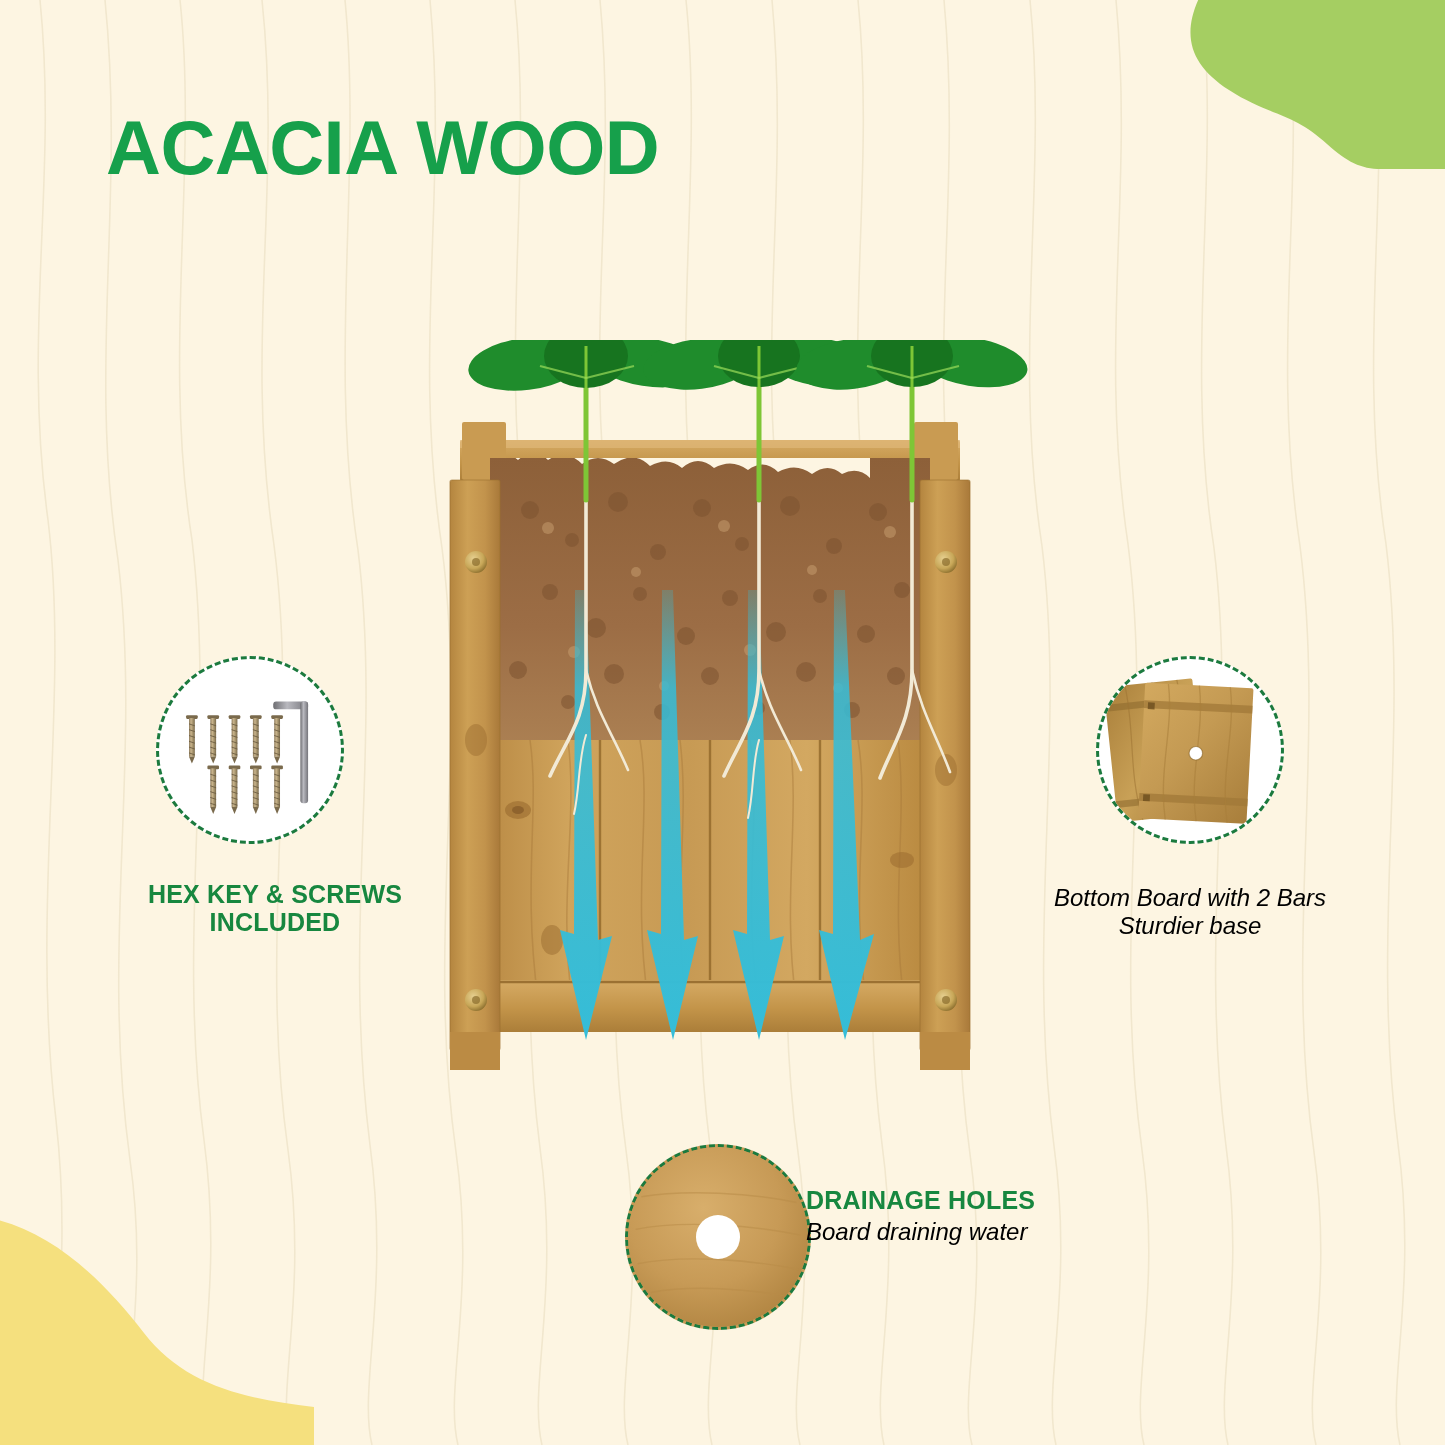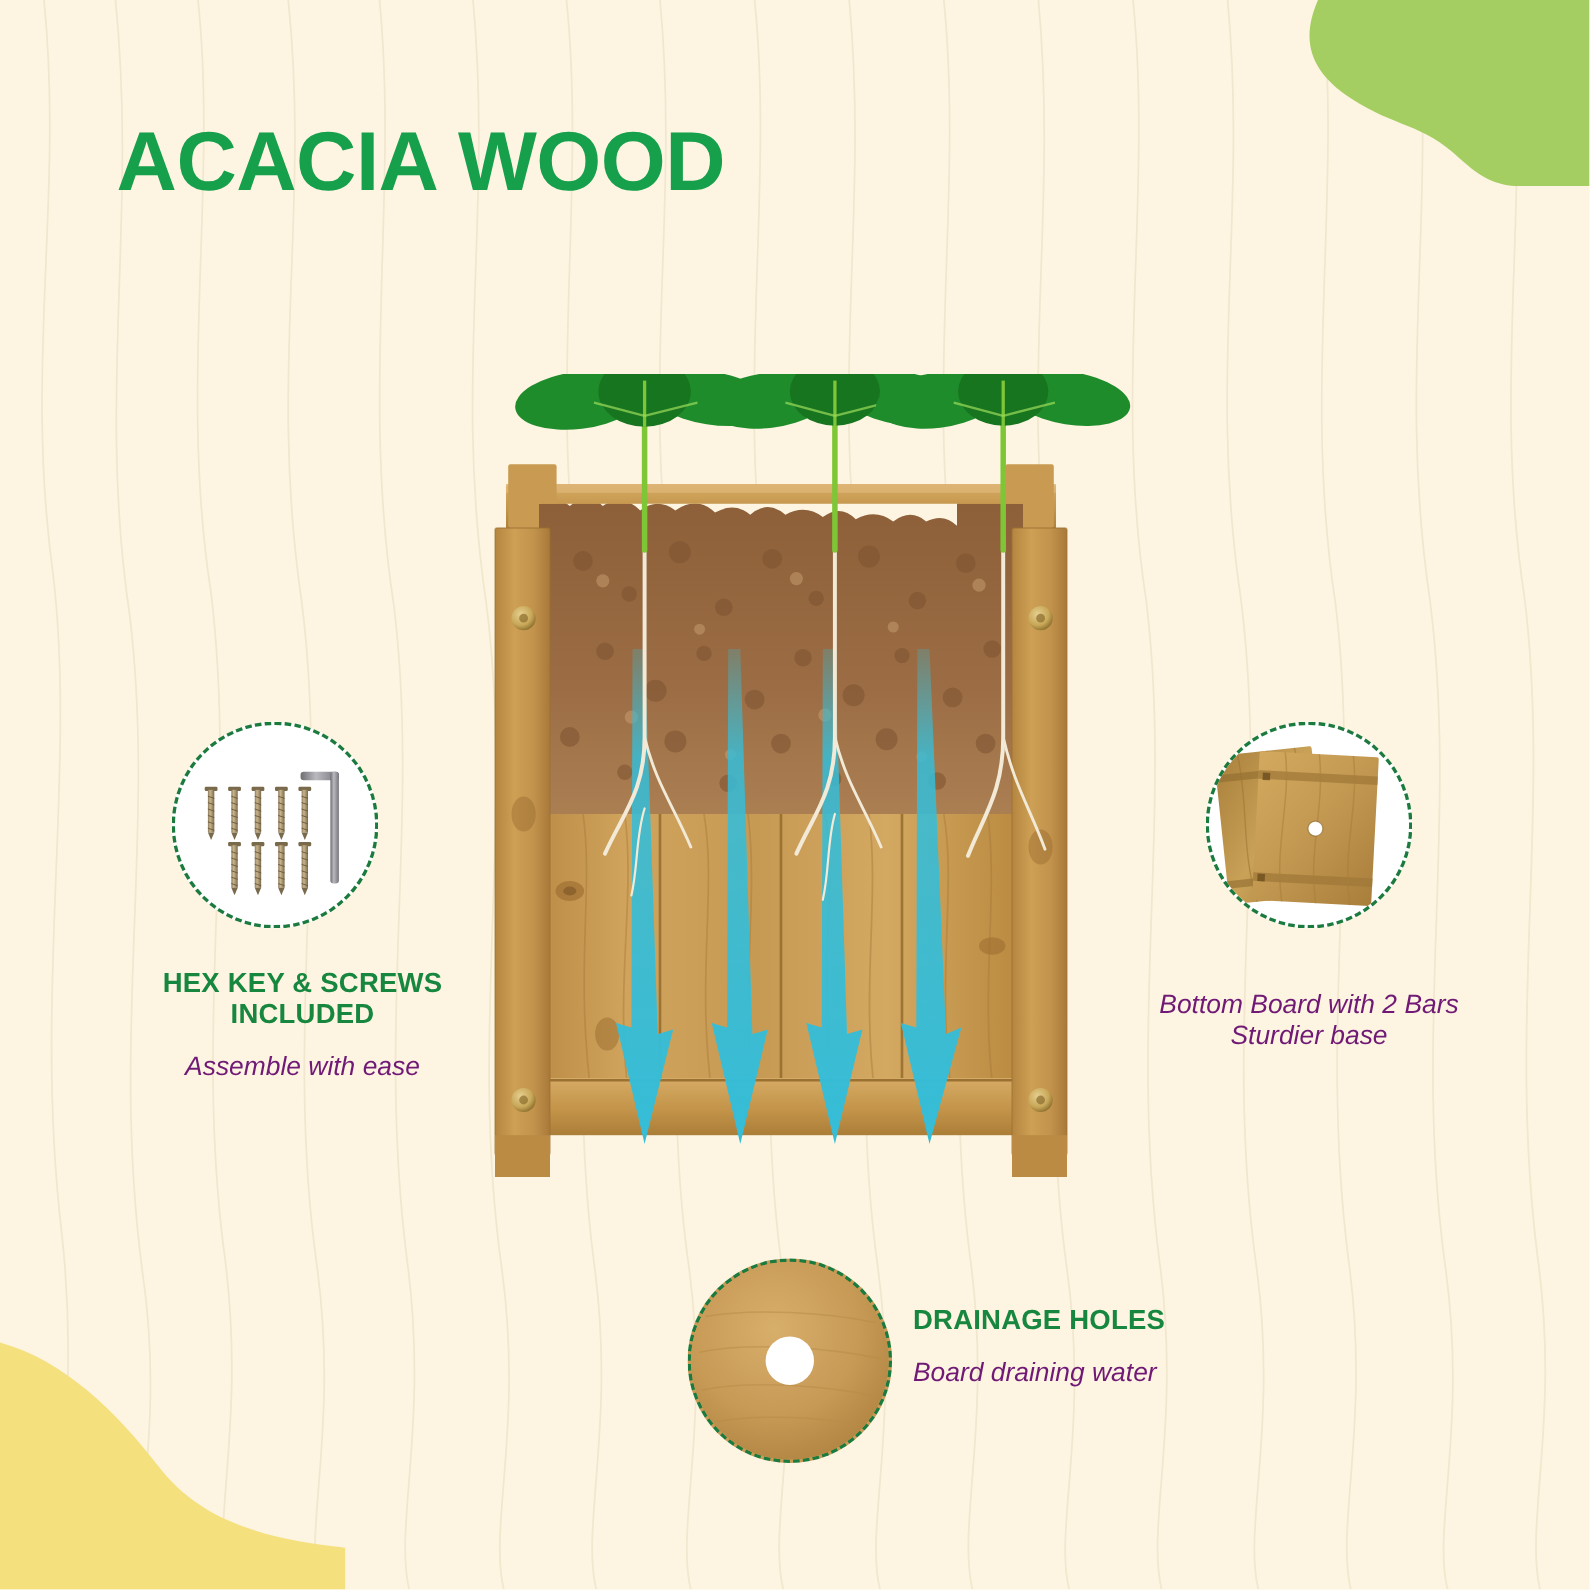--- a/index.html
+++ b/index.html
@@ -32,22 +32,22 @@
   }
   .headline .l2 { display: block; }
 
   
   .feature { position: absolute; z-index: 6; text-align: center; }
   .feat-title {
     color: #17873f; font-weight: 700; font-size: 25px;
     line-height: 1.12; letter-spacing: .2px; text-transform: uppercase;
   }
   .feat-sub {
-    color: #701a75; font-style: italic; font-size: 24px;
-    line-height: 1.18; margin-top: 20px; font-weight: 400;
+    color: #000000; font-style: italic; font-size: 24px;
+    line-height: 1.18; margin-top: 4px; font-weight: 400;
   }
 
   .icon-circle {
     position: absolute; z-index: 6;
     border-radius: 50%;
     border: 3px dashed #1b7a3e;
     background: #ffffff;
     display: flex; align-items: center; justify-content: center;
     overflow: hidden;
   }
@@ -56,21 +56,21 @@
   
   #f1-circle { left: 156px; top: 656px; width: 188px; height: 188px; }
   #f1-text  { left: 70px;  top: 880px; width: 410px; }
 
   
   #f2-circle { left: 1096px; top: 656px; width: 188px; height: 188px; }
   #f2-text  { left: 980px;  top: 880px; width: 420px; }
 
   
   #f3-circle { left: 625px; top: 1144px; width: 186px; height: 186px; }
-  #f3-text   { left: 830px; top: 1186px; width: 310px; text-align: left; }
+  #f3-text   { left: 806px; top: 1186px; width: 310px; text-align: left; }
   #f3-text .feat-title, #f3-text .feat-sub { text-align: left; }
 
   
   .planter { position: absolute; left: 390px; top: 340px; width: 640px; height: 740px; z-index: 4; }
   svg { display: block; }
 </style>
 </head>
 <body>
 
 <div class="stage">
@@ -476,21 +476,20 @@
         <rect x="146" y="44" width="8" height="105" rx="3" fill="url(#hexBody)"></rect>
       </g>
     </svg>
   </div>
 
   <div class="feature" id="f1-text">
     <div class="feat-title">
       <span>HEX KEY &amp; SCREWS</span><br>
       <span>INCLUDED</span>
     </div>
-    <div class="feat-sub">Assemble with ease</div>
   </div>
 
   <div class="icon-circle" id="f2-circle">
     <svg viewBox="0 0 188 188" width="188" height="188" aria-hidden="true">
       <defs>
         <linearGradient id="boardBack" x1="0" y1="0" x2="1" y2="1">
           <stop offset="0%" stop-color="#a97f3a"></stop>
           <stop offset="50%" stop-color="#c9a157"></stop>
           <stop offset="100%" stop-color="#9e7534"></stop>
         </linearGradient>

